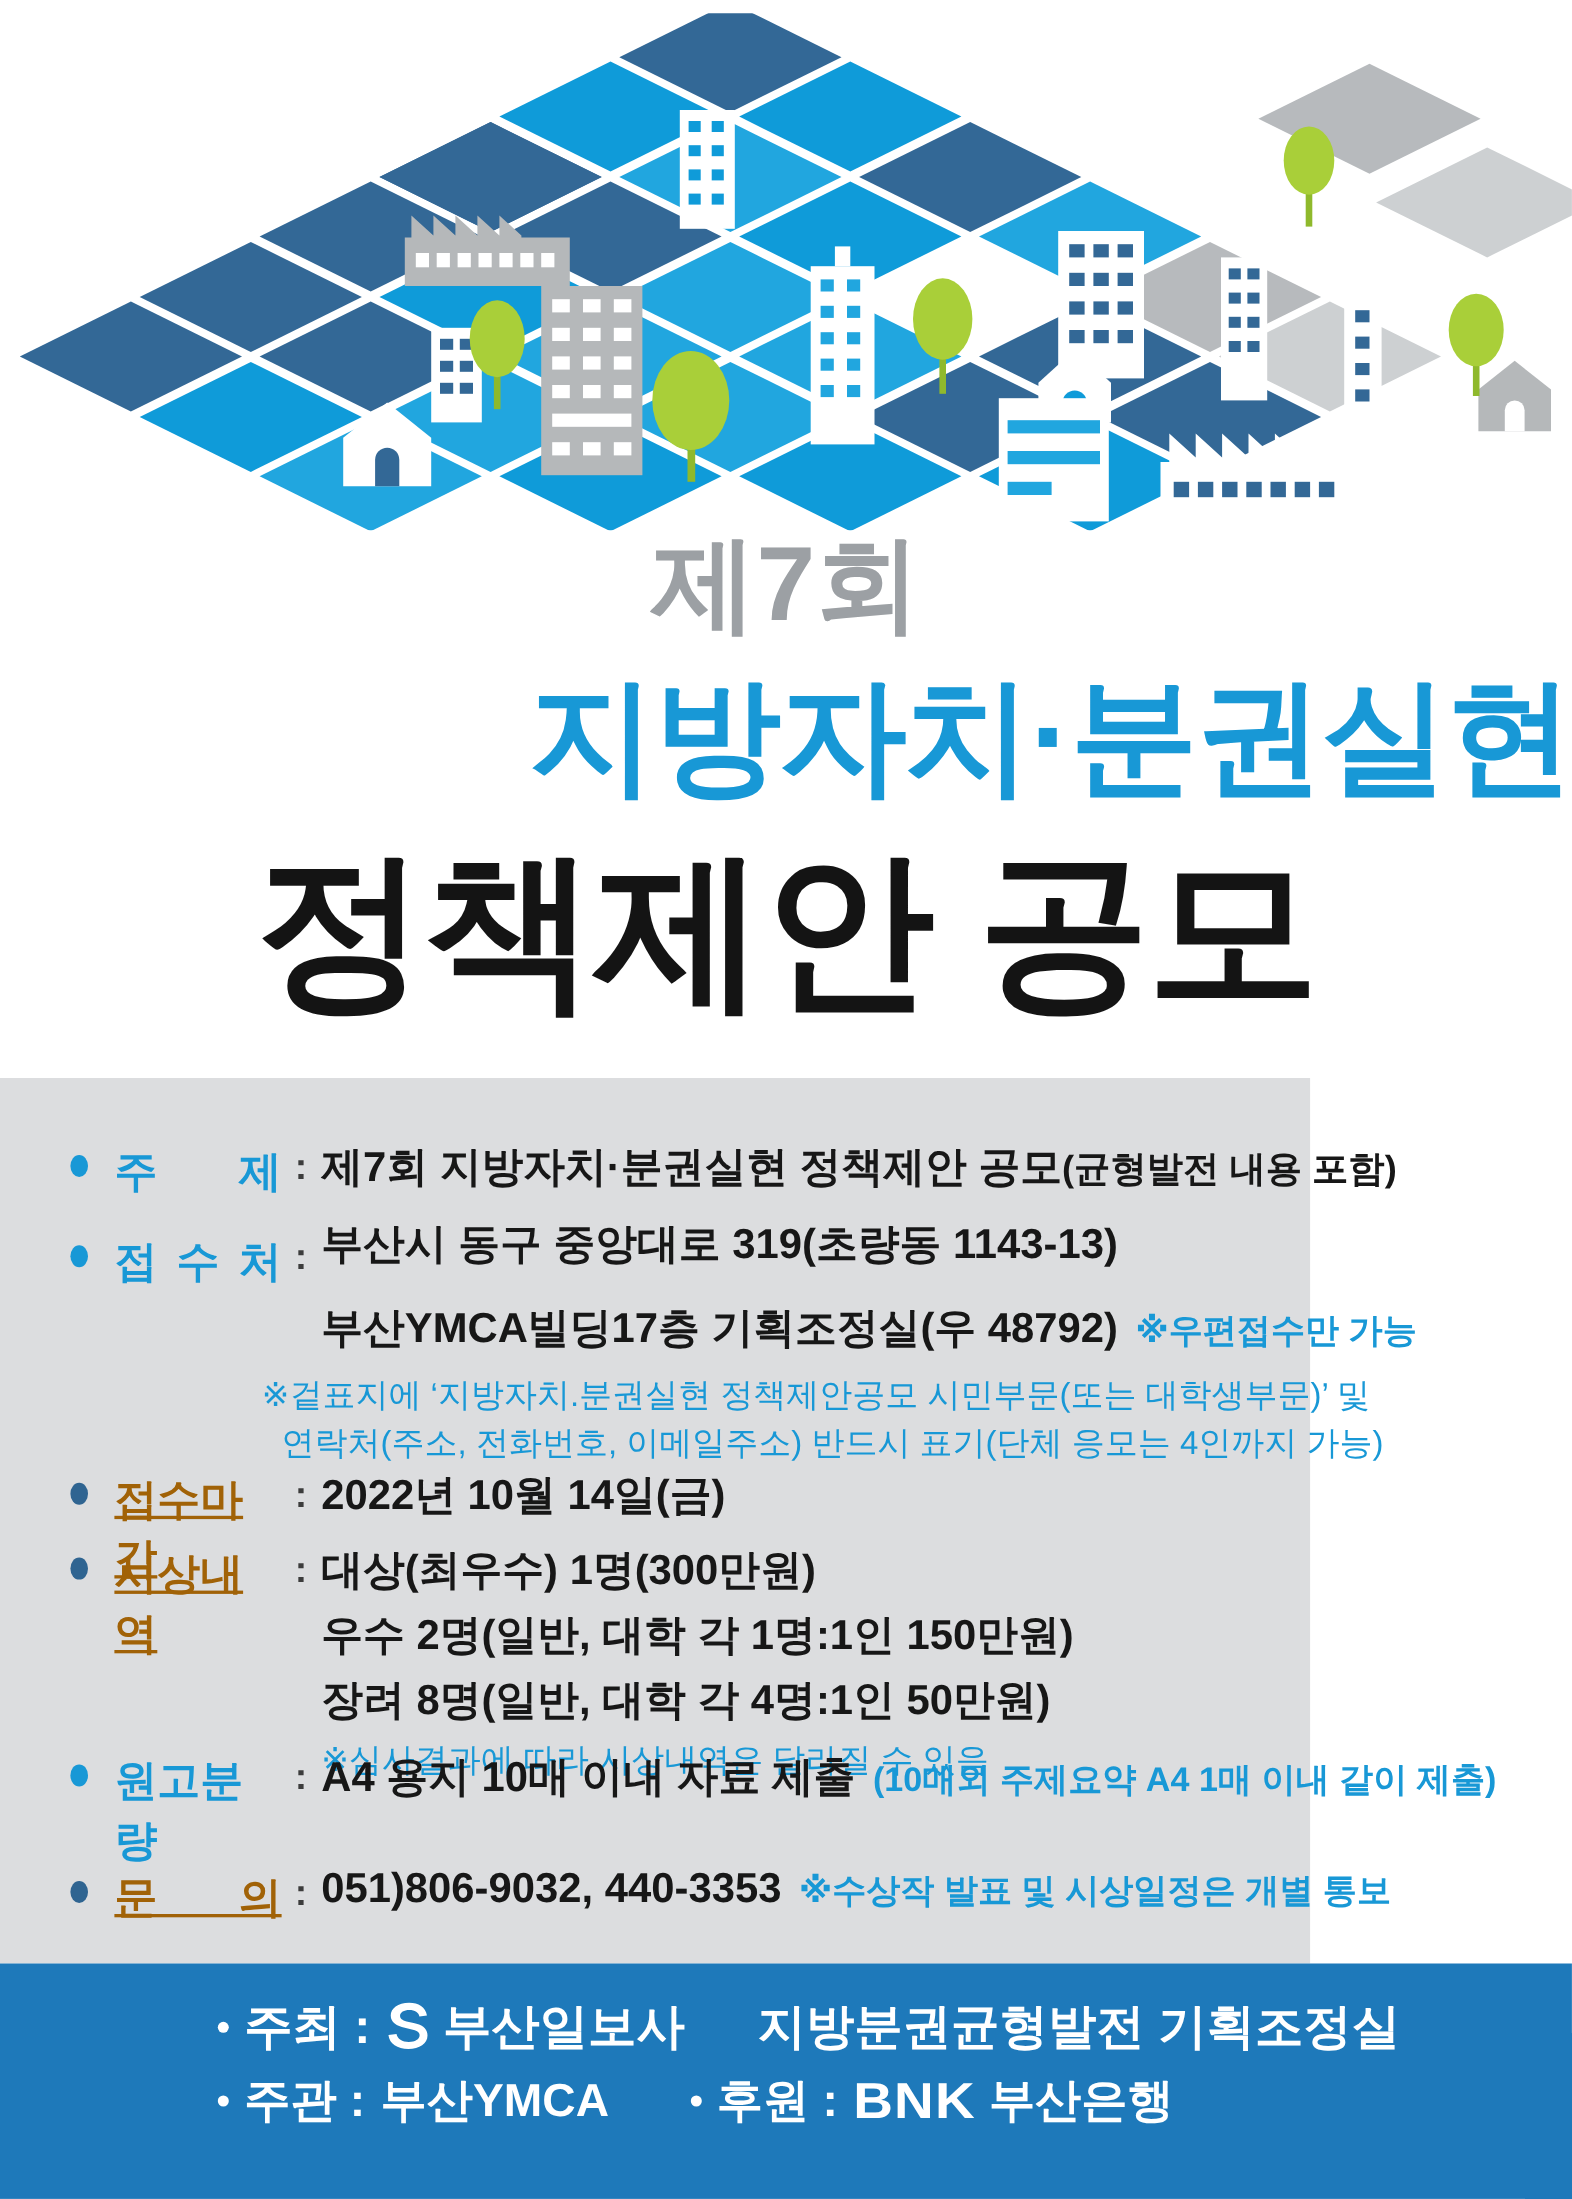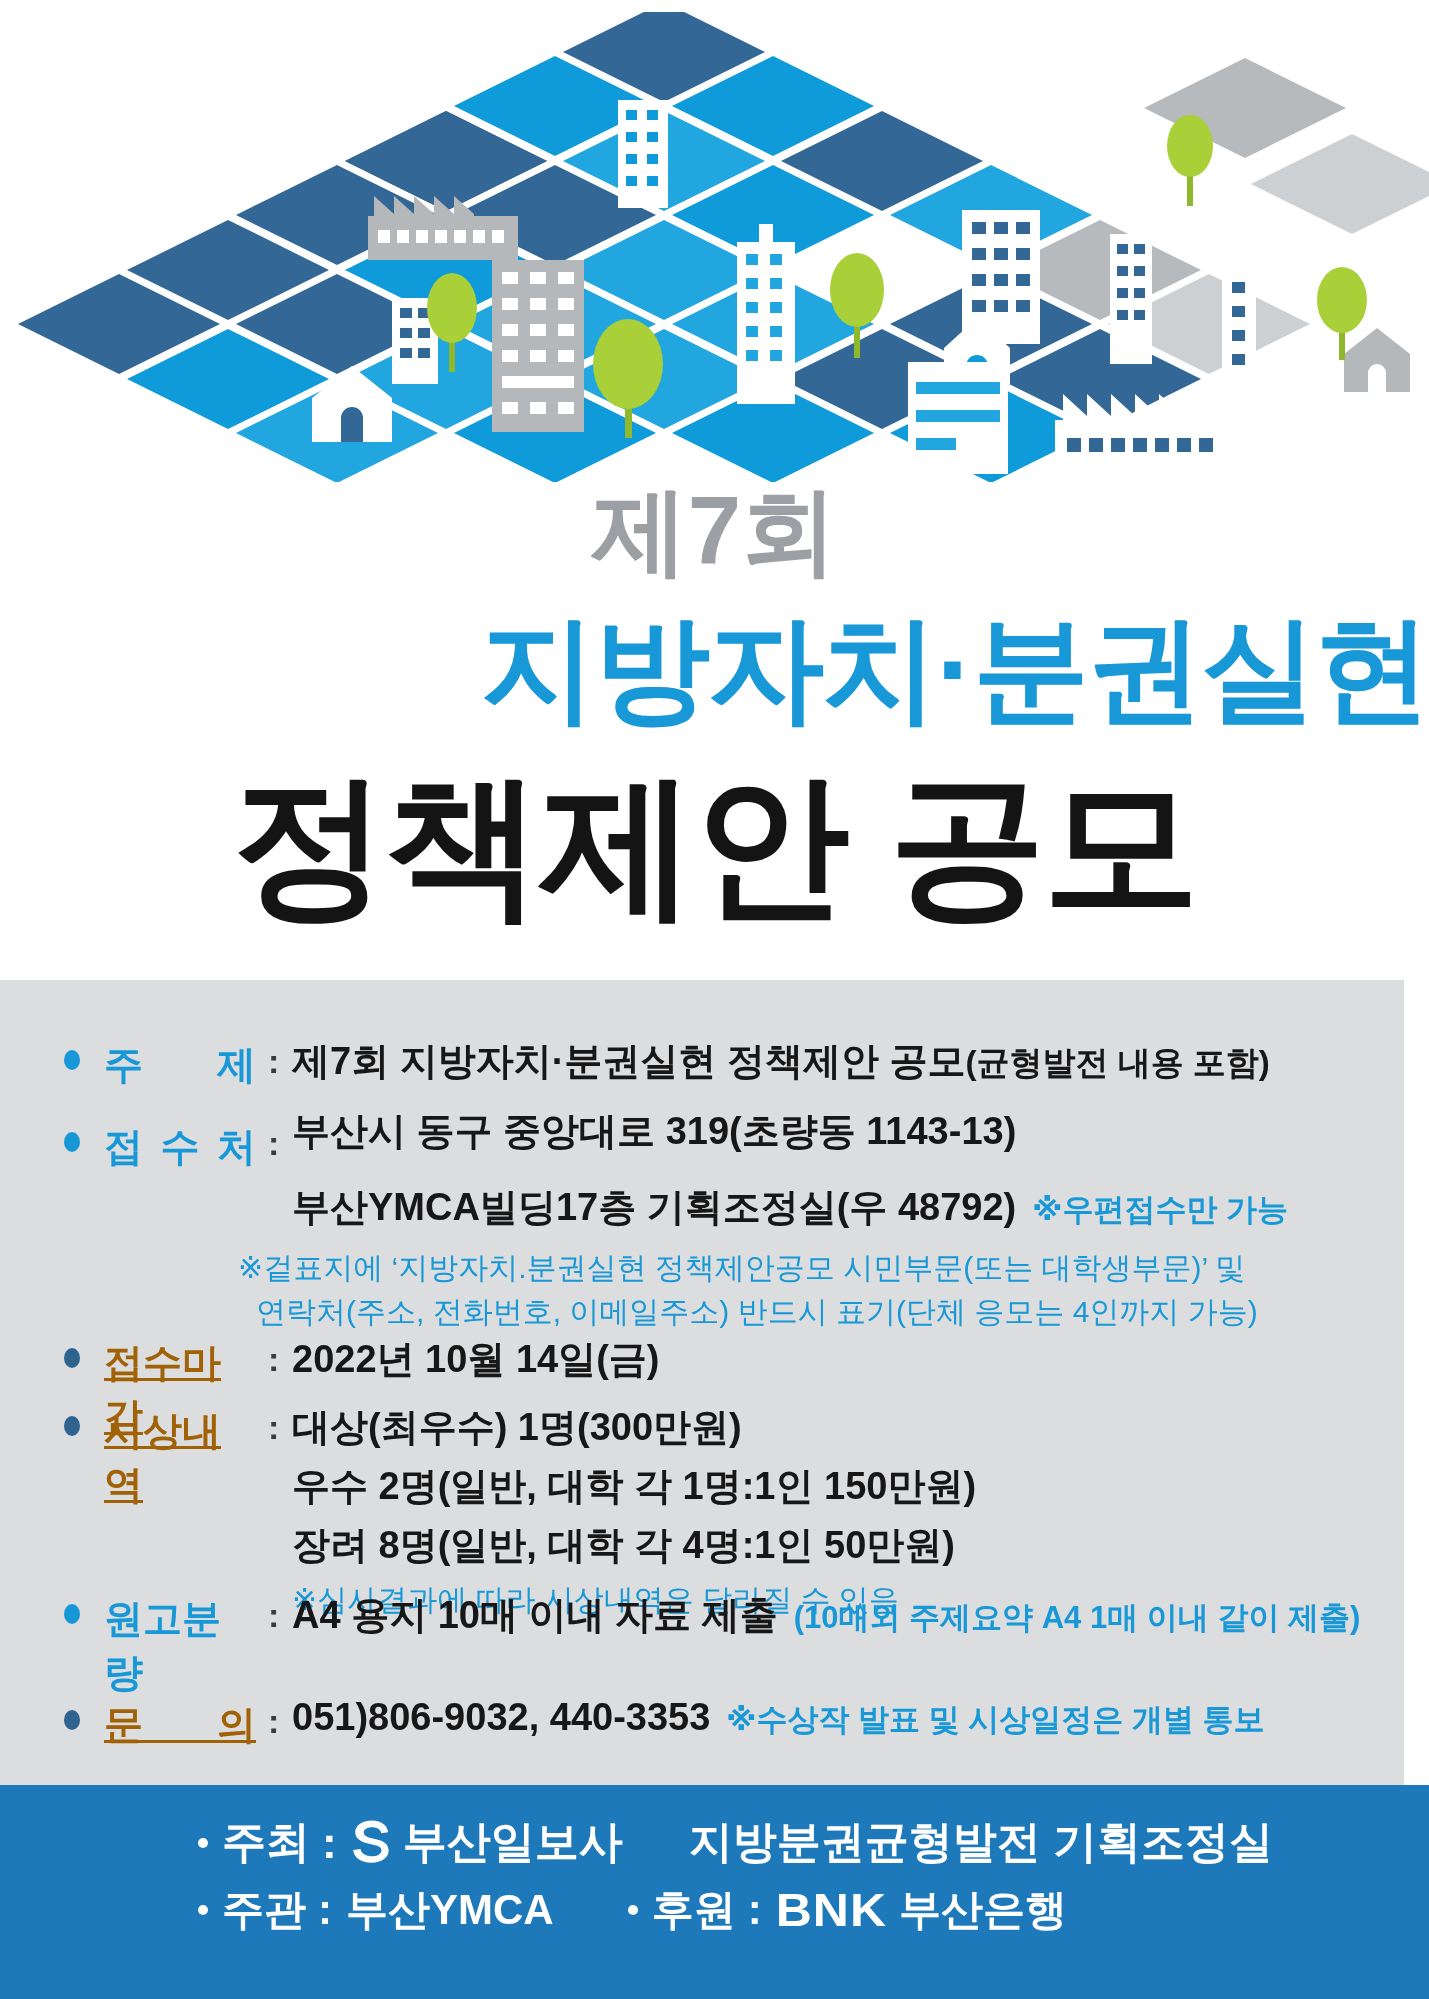--- a/index.html
+++ b/index.html
@@ -10,21 +10,21 @@
   
   .city{position:absolute;top:12px;left:0;}
   
   .edition{position:absolute;top:468px;left:0;width:100%;text-align:center;
     font-size:96px;font-weight:800;color:#9ca0a4;letter-spacing:0px;}
   .title-blue{position:absolute;top:592px;left:0;width:100%;text-align:right;
     font-size:116px;font-weight:800;color:#1898d6;letter-spacing:-2px;}
   .title-black{position:absolute;top:742px;left:0;width:100%;text-align:center;
     font-size:156px;font-weight:900;color:#141414;letter-spacing:-2px;}
   
-  .panel{position:absolute;top:980px;left:0;width:1404px;height:805px;background:#dcdddf;}
+  .panel{position:absolute;top:980px;left:0;width:1191px;height:805px;background:#dcdddf;}
   .dot{position:absolute;left:64px;width:16px;height:20px;border-radius:50%;}
   .dot.blue{background:#1898d6;} .dot.steel{background:#2f6491;}
   .lab{position:absolute;left:104px;width:152px;font-size:39px;font-weight:800;
     text-align:justify;text-align-last:justify;}
   .lab.blue{color:#1898d6;} .lab.steel{color:#a16207;text-decoration:underline;}
   .col{position:absolute;left:268px;font-size:34px;font-weight:600;color:#3c3c3c;}
   .val{position:absolute;left:292px;font-size:38px;font-weight:800;color:#171717;white-space:nowrap;}
   .val .paren{font-size:33px;}
   .inote{font-size:31px;font-weight:700;color:#1898d6;margin-left:16px;}
   .note{position:absolute;font-size:30px;font-weight:400;color:#1898d6;white-space:nowrap;}

